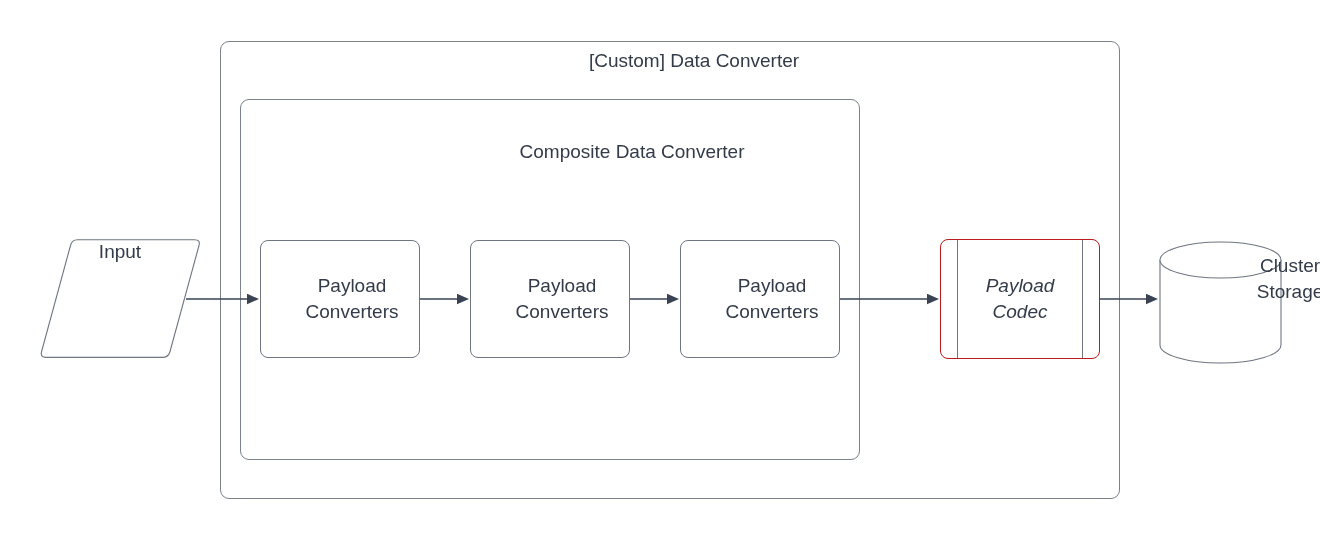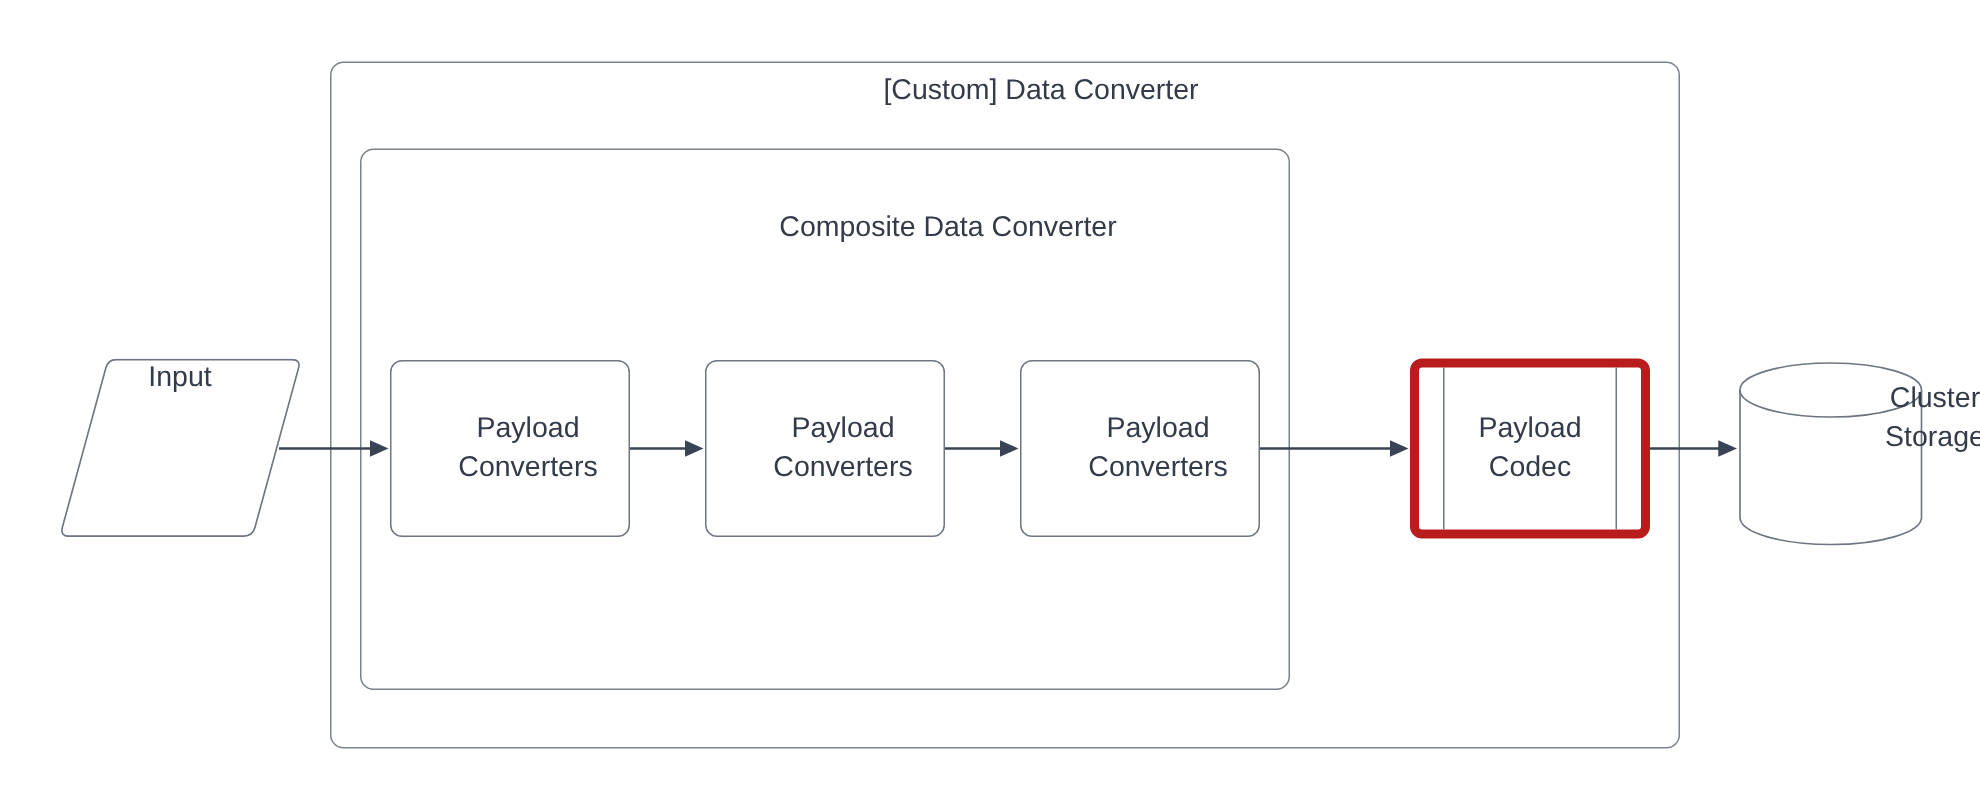--- a/index.html
+++ b/index.html
@@ -50,24 +50,25 @@
     background: #ffffff;
     padding-left: 24px;
   }
   .process-box .label { width: 118px; }
   .pc1 { left: 260px; top: 240px; }
   .pc2 { left: 470px; top: 240px; }
   .pc3 { left: 680px; top: 240px; }
   .codec-box {
     left: 940px; top: 239px;
     width: 160px; height: 120px;
-    border: 6px solid #b91c1c;
+    border: 1px solid #b91c1c;
     border-radius: 8px;
     background: #ffffff;
     position: absolute;
+    font-style: italic;
   }
   .codec-bar {
     position: absolute;
     top: 0; bottom: 0;
     width: 1px;
     background: #6f7680;
   }
   .codec-bar.left  { left: 16px; }
   .codec-bar.right { right: 16px; }
   .codec-box .label { width: 90px; }

